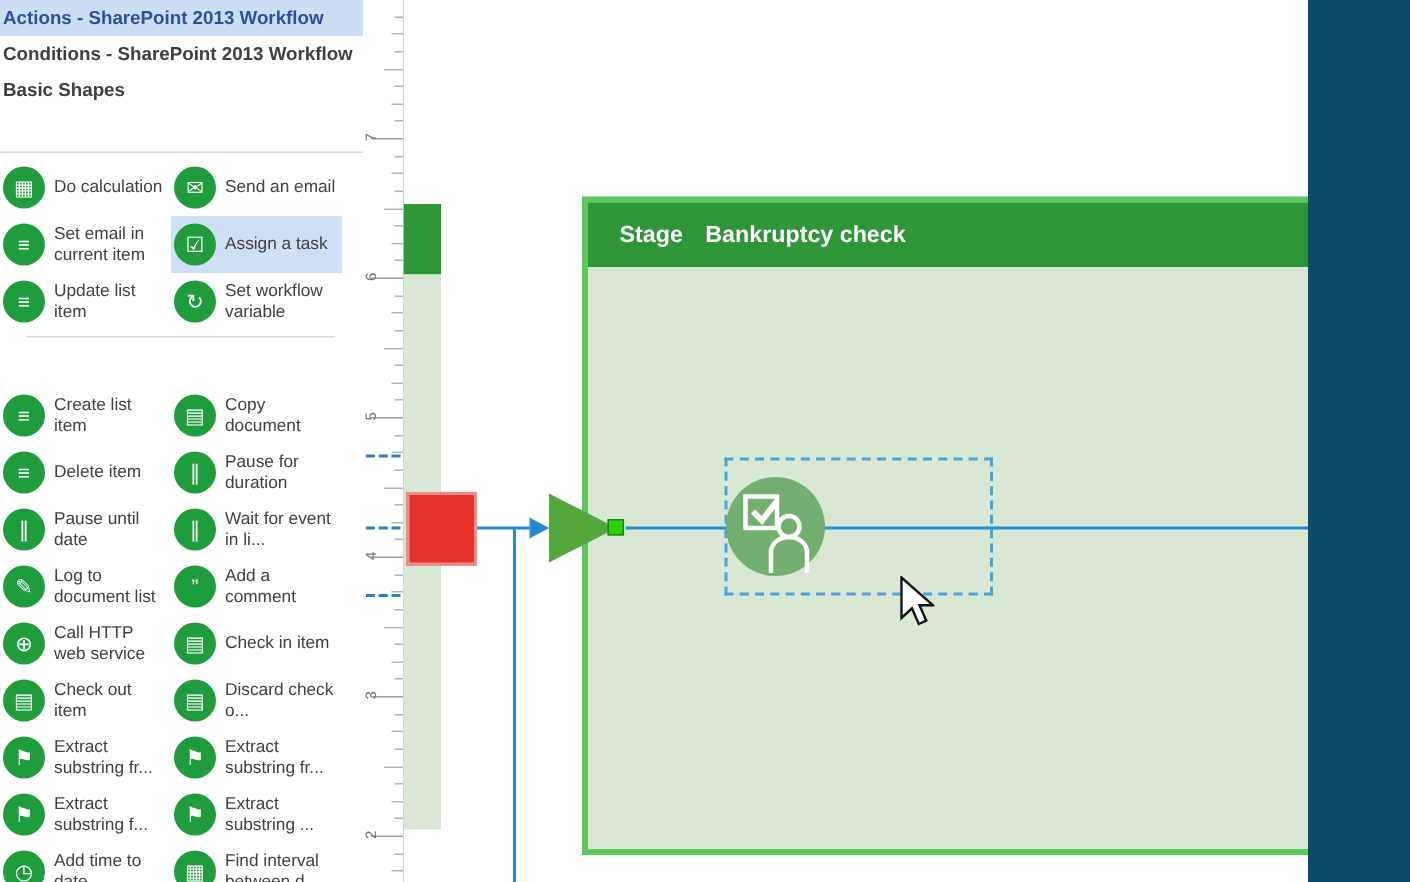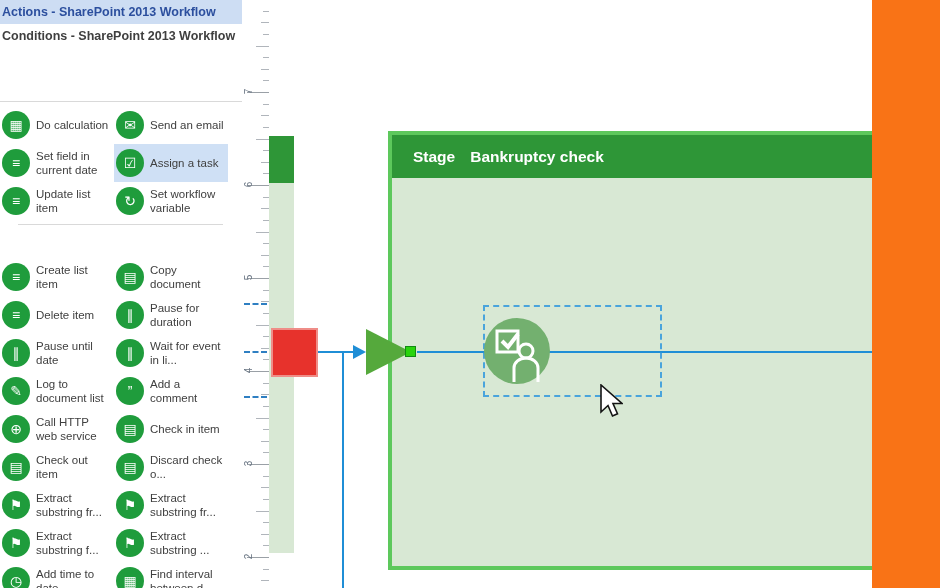--- a/index.html
+++ b/index.html
@@ -1,18 +1,18 @@
 <!DOCTYPE html>
 <html><head>
 <meta charset="utf-8">
 <style>
   * { margin:0; padding:0; box-sizing:border-box; }
   html,body { width:940px; height:588px; overflow:hidden; background:#fff;
     font-family:"Liberation Sans", sans-serif; }
-  #root { position:relative; width:940px; height:588px; background:#f97316; }
+  #root { position:relative; width:940px; height:588px; background:#0c4a6e; }
 
   
   .panel { position:absolute; left:0; top:0; width:242px; height:588px; background:#fff; }
   .group-list { position:absolute; left:0; top:0; width:242px; }
   .group-item { height:24px; line-height:24px; padding-left:2px; font-size:12.5px;
     color:#3f3f3f; white-space:nowrap; overflow:hidden; cursor:default;font-weight:bold; }
   .group-item.selected { background:#cdddf3; color:#2c4f9e; font-weight:bold; }
   .group-divider { position:absolute; left:0; top:101px; width:242px; height:1px; background:#d9d9d9; }
 
   .shape-grid { position:absolute; left:0; top:106px; width:240px;
@@ -70,34 +70,35 @@
 </style>
 </head>
 <body>
 
 <div id="root">
 
   <div class="panel">
     <div class="group-list">
         <div class="group-item selected">Actions - SharePoint 2013 Workflow</div>
         <div class="group-item">Conditions - SharePoint 2013 Workflow</div>
+        <div class="group-item">Basic Shapes</div>
       </div>
     <div class="group-divider"></div>
     <div class="shape-grid">
         <div class="shape-item">
           <span class="shape-icon">▦</span>
           <span class="shape-label">Do calculation</span>
         </div>
         <div class="shape-item">
           <span class="shape-icon">✉</span>
           <span class="shape-label">Send an email</span>
         </div>
         <div class="shape-item">
           <span class="shape-icon">≡</span>
-          <span class="shape-label">Set field in current date</span>
+          <span class="shape-label">Set email in current item</span>
         </div>
         <div class="shape-item selected">
           <span class="shape-icon">☑</span>
           <span class="shape-label">Assign a task</span>
         </div>
         <div class="shape-item">
           <span class="shape-icon">≡</span>
           <span class="shape-label">Update list item</span>
         </div>
         <div class="shape-item">

